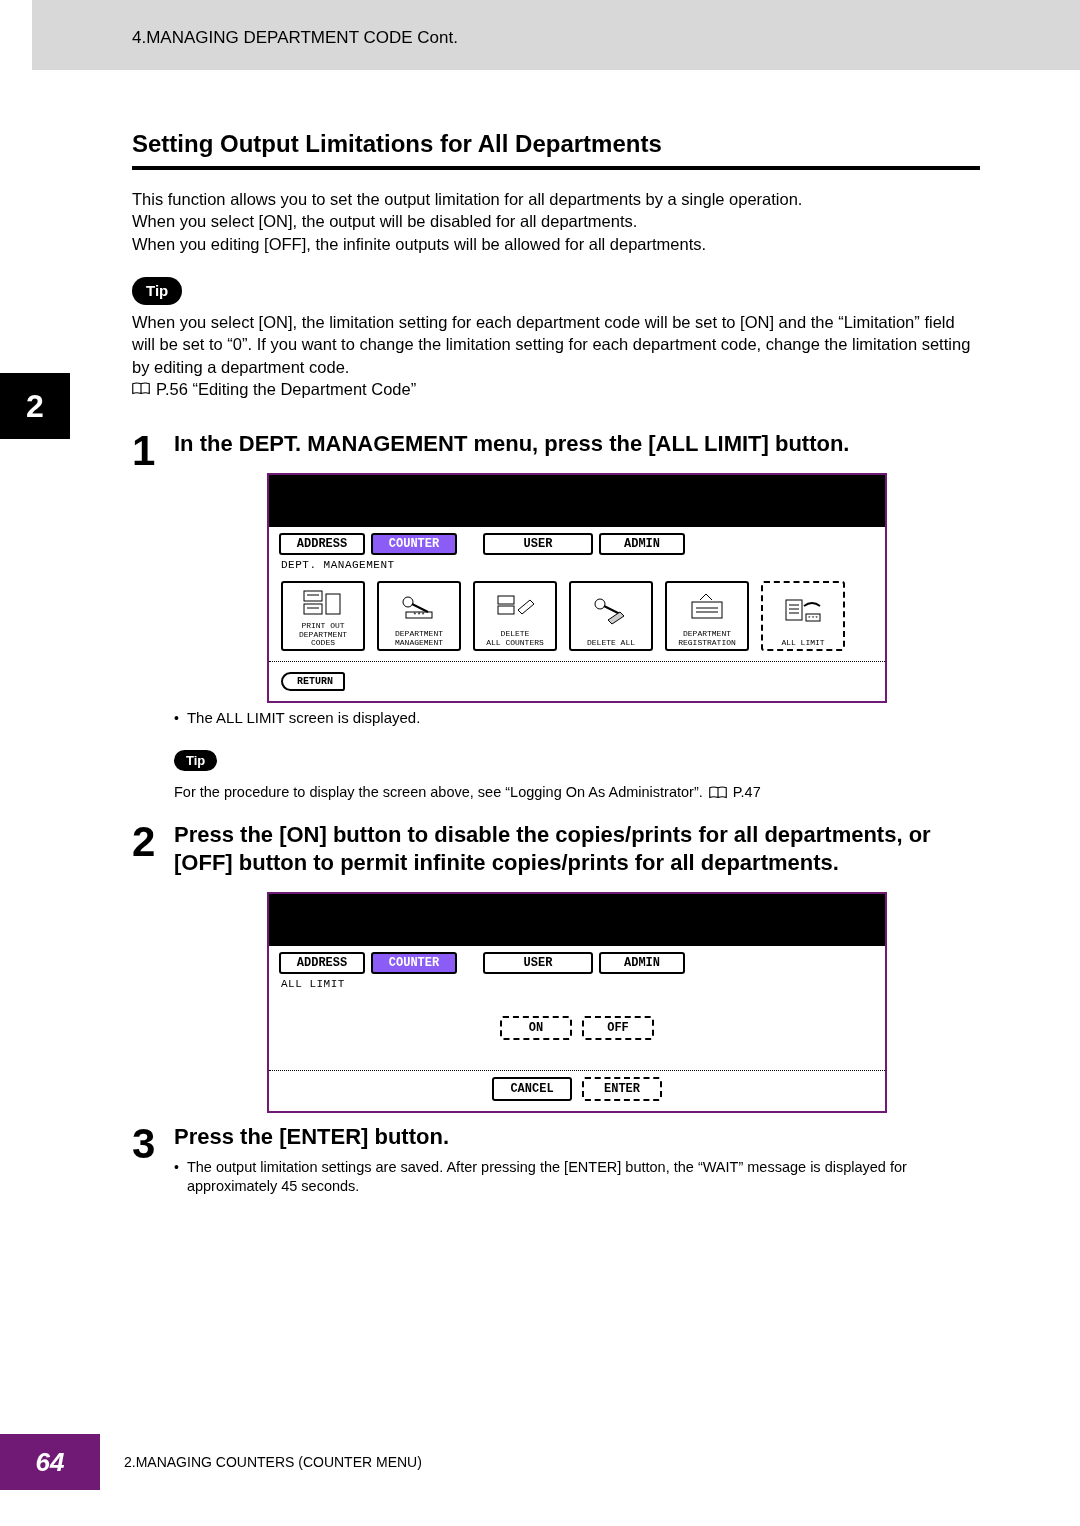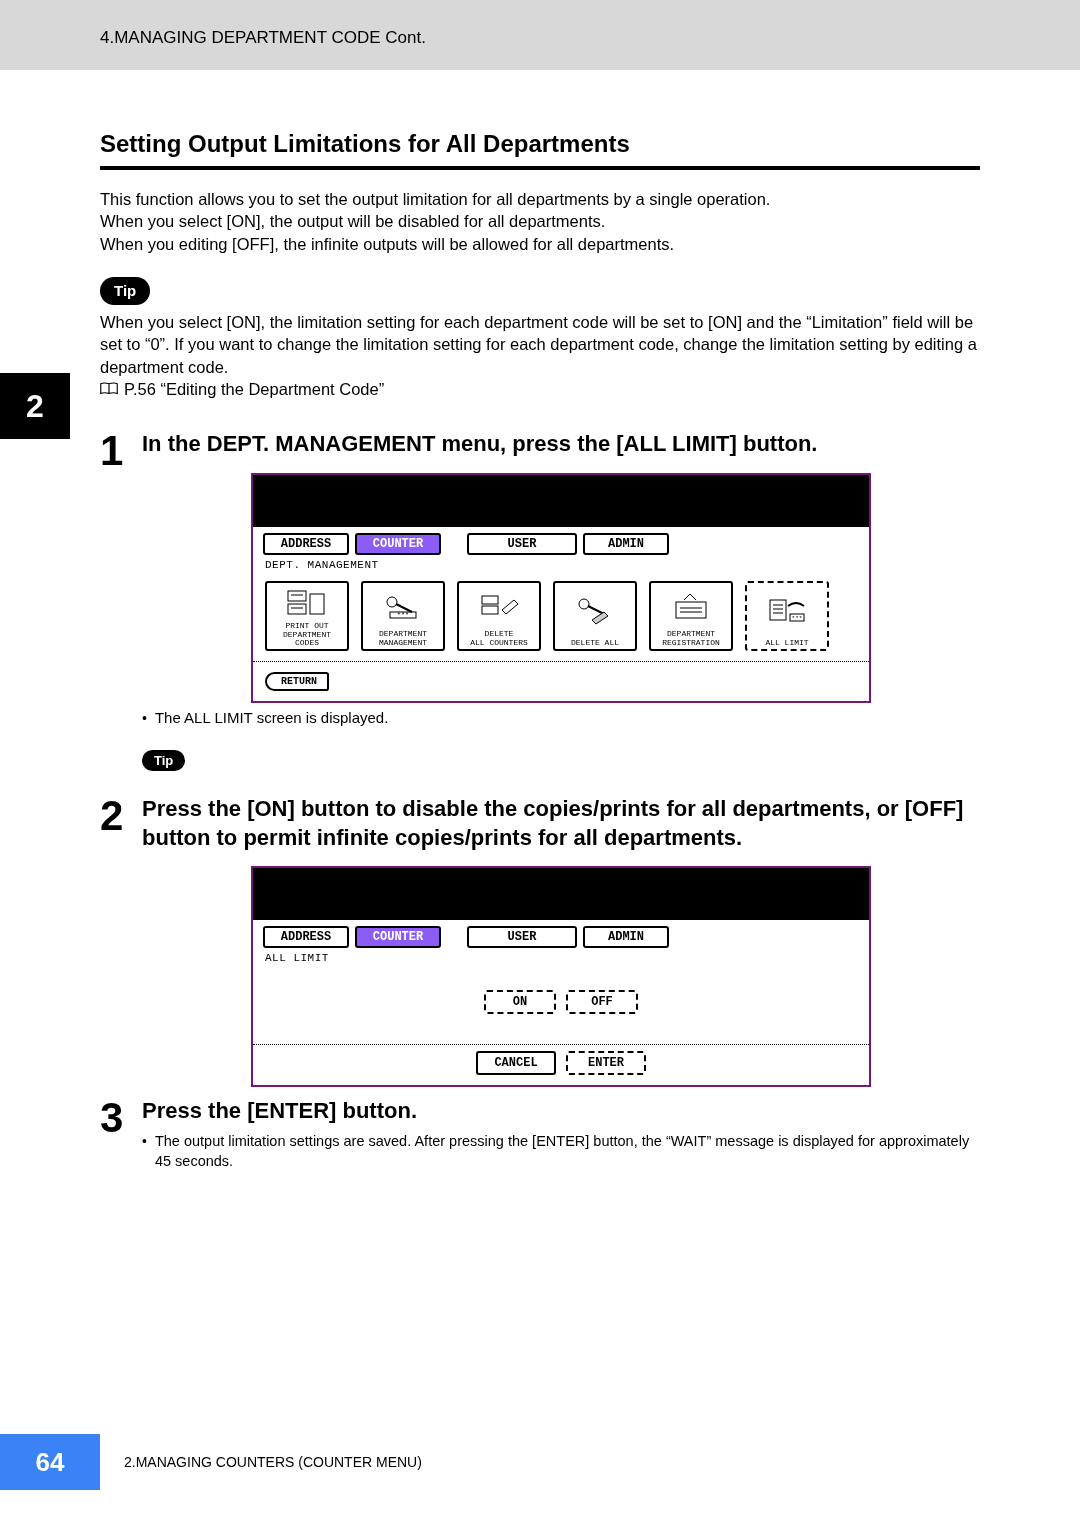--- a/index.html
+++ b/index.html
@@ -1,17 +1,17 @@
 <!DOCTYPE html>
 <html><head>
 <meta charset="utf-8">
 <style>
   * { box-sizing: border-box; margin: 0; padding: 0; }
   html, body { width: 1080px; height: 1526px; font-family: Arial, Helvetica, sans-serif; background: #fff; color: #000; }
-  .page { width: 1080px; height: 1526px; position: relative; }
+  .page { width: 1080px; height: 1526px; position: relative; padding-left: 32px; }
   .top-bar { background: #d8d8d8; height: 70px; padding: 28px 0 0 100px; font-size: 17px; }
   .section-title-wrap { margin: 60px 100px 0 100px; }
   .section-title { font-size: 24px; font-weight: bold; margin-bottom: 8px; }
   .section-rule { border: none; border-top: 4px solid #000; }
   .body-text { margin: 18px 100px 0 100px; font-size: 16.5px; line-height: 1.35; }
   .tip-badge { display: inline-block; background: #000; color: #fff; font-weight: bold; padding: 4px 14px; border-radius: 14px; font-size: 15px; margin: 22px 0 6px 0; }
   .tip-badge.small { font-size: 13px; padding: 3px 12px; border-radius: 12px; }
   .tip-area { margin: 0 100px; font-size: 16.5px; line-height: 1.35; }
   .ref-line { display: flex; align-items: center; gap: 6px; }
   .book-icon { width: 18px; height: 14px; }
@@ -37,21 +37,21 @@
   .icon-gfx { flex: 1; display: flex; align-items: center; justify-content: center; }
   .mini-svg { width: 42px; height: 30px; }
   .return-row { padding: 8px 12px 10px 12px; }
   .return-btn { display: inline-block; border: 2px solid #000; border-radius: 10px 3px 3px 10px; padding: 2px 10px 2px 14px; font-family: "Courier New", monospace; font-size: 10px; font-weight: bold; }
   .onoff-row { display: flex; justify-content: center; gap: 10px; padding: 22px 0 30px 0; border-bottom: 1px dotted #000; align-items: center; }
   .small-btn { border: 2px dashed #000; border-radius: 3px; padding: 3px 0; width: 72px; font-family: "Courier New", monospace; font-size: 12px; font-weight: bold; text-align: center; background: #fff; }
   .small-btn.solid { border-style: solid; }
   .action-row { display: flex; justify-content: center; gap: 10px; padding: 6px 0 10px 0; }
   .action-row .small-btn { width: 80px; }
   .footer { position: absolute; bottom: 36px; left: 0; display: flex; align-items: center; }
-  .page-num-box { width: 100px; height: 56px; background: #3b82f6; color: #fff; font-size: 26px; font-weight: bold; display: flex; align-items: center; justify-content: center; }
+  .page-num-box { width: 100px; height: 56px; background: #701a75; color: #fff; font-size: 26px; font-weight: bold; display: flex; align-items: center; justify-content: center; font-style: italic; }
   .footer-text { font-size: 14px; margin-left: 24px; }
 </style>
 </head>
 <body>
 
 <div class="page">
   <div class="top-bar">
     <span>4.MANAGING DEPARTMENT CODE Cont.</span>
   </div>
 
@@ -172,20 +172,27 @@
           <div class="return-row">
             <span class="return-btn">RETURN</span>
           </div>
         </div>
       </div>
       <div class="bullet step-note">
         <span class="dot">•</span>
         <span>The ALL LIMIT screen is displayed.</span>
       </div>
       <span class="tip-badge small">Tip</span>
+      <div class="step-subnote ref-line">
+        <span>For the procedure to display the screen above, see “Logging On As Administrator”.</span>
+        <svg class="book-icon" viewBox="0 0 24 18">
+            <path d="M1 2 Q6 0 12 2 Q18 0 23 2 V15 Q18 13 12 15 Q6 13 1 15 Z M12 2 V15" fill="none" stroke="#000" stroke-width="1.5"></path>
+          </svg>
+        <span>P.47</span>
+      </div>
     </div>
   </div>
 
   <div class="step" style="margin-top:18px">
     <div class="step-num">2</div>
     <div class="step-content">
       <div class="step-heading">Press the [ON] button to disable the copies/prints for all departments, or [OFF] button to permit infinite copies/prints for all departments.</div>
       <div class="screen-wrap">
         <div class="screen">
           <div class="screen-black"></div>

